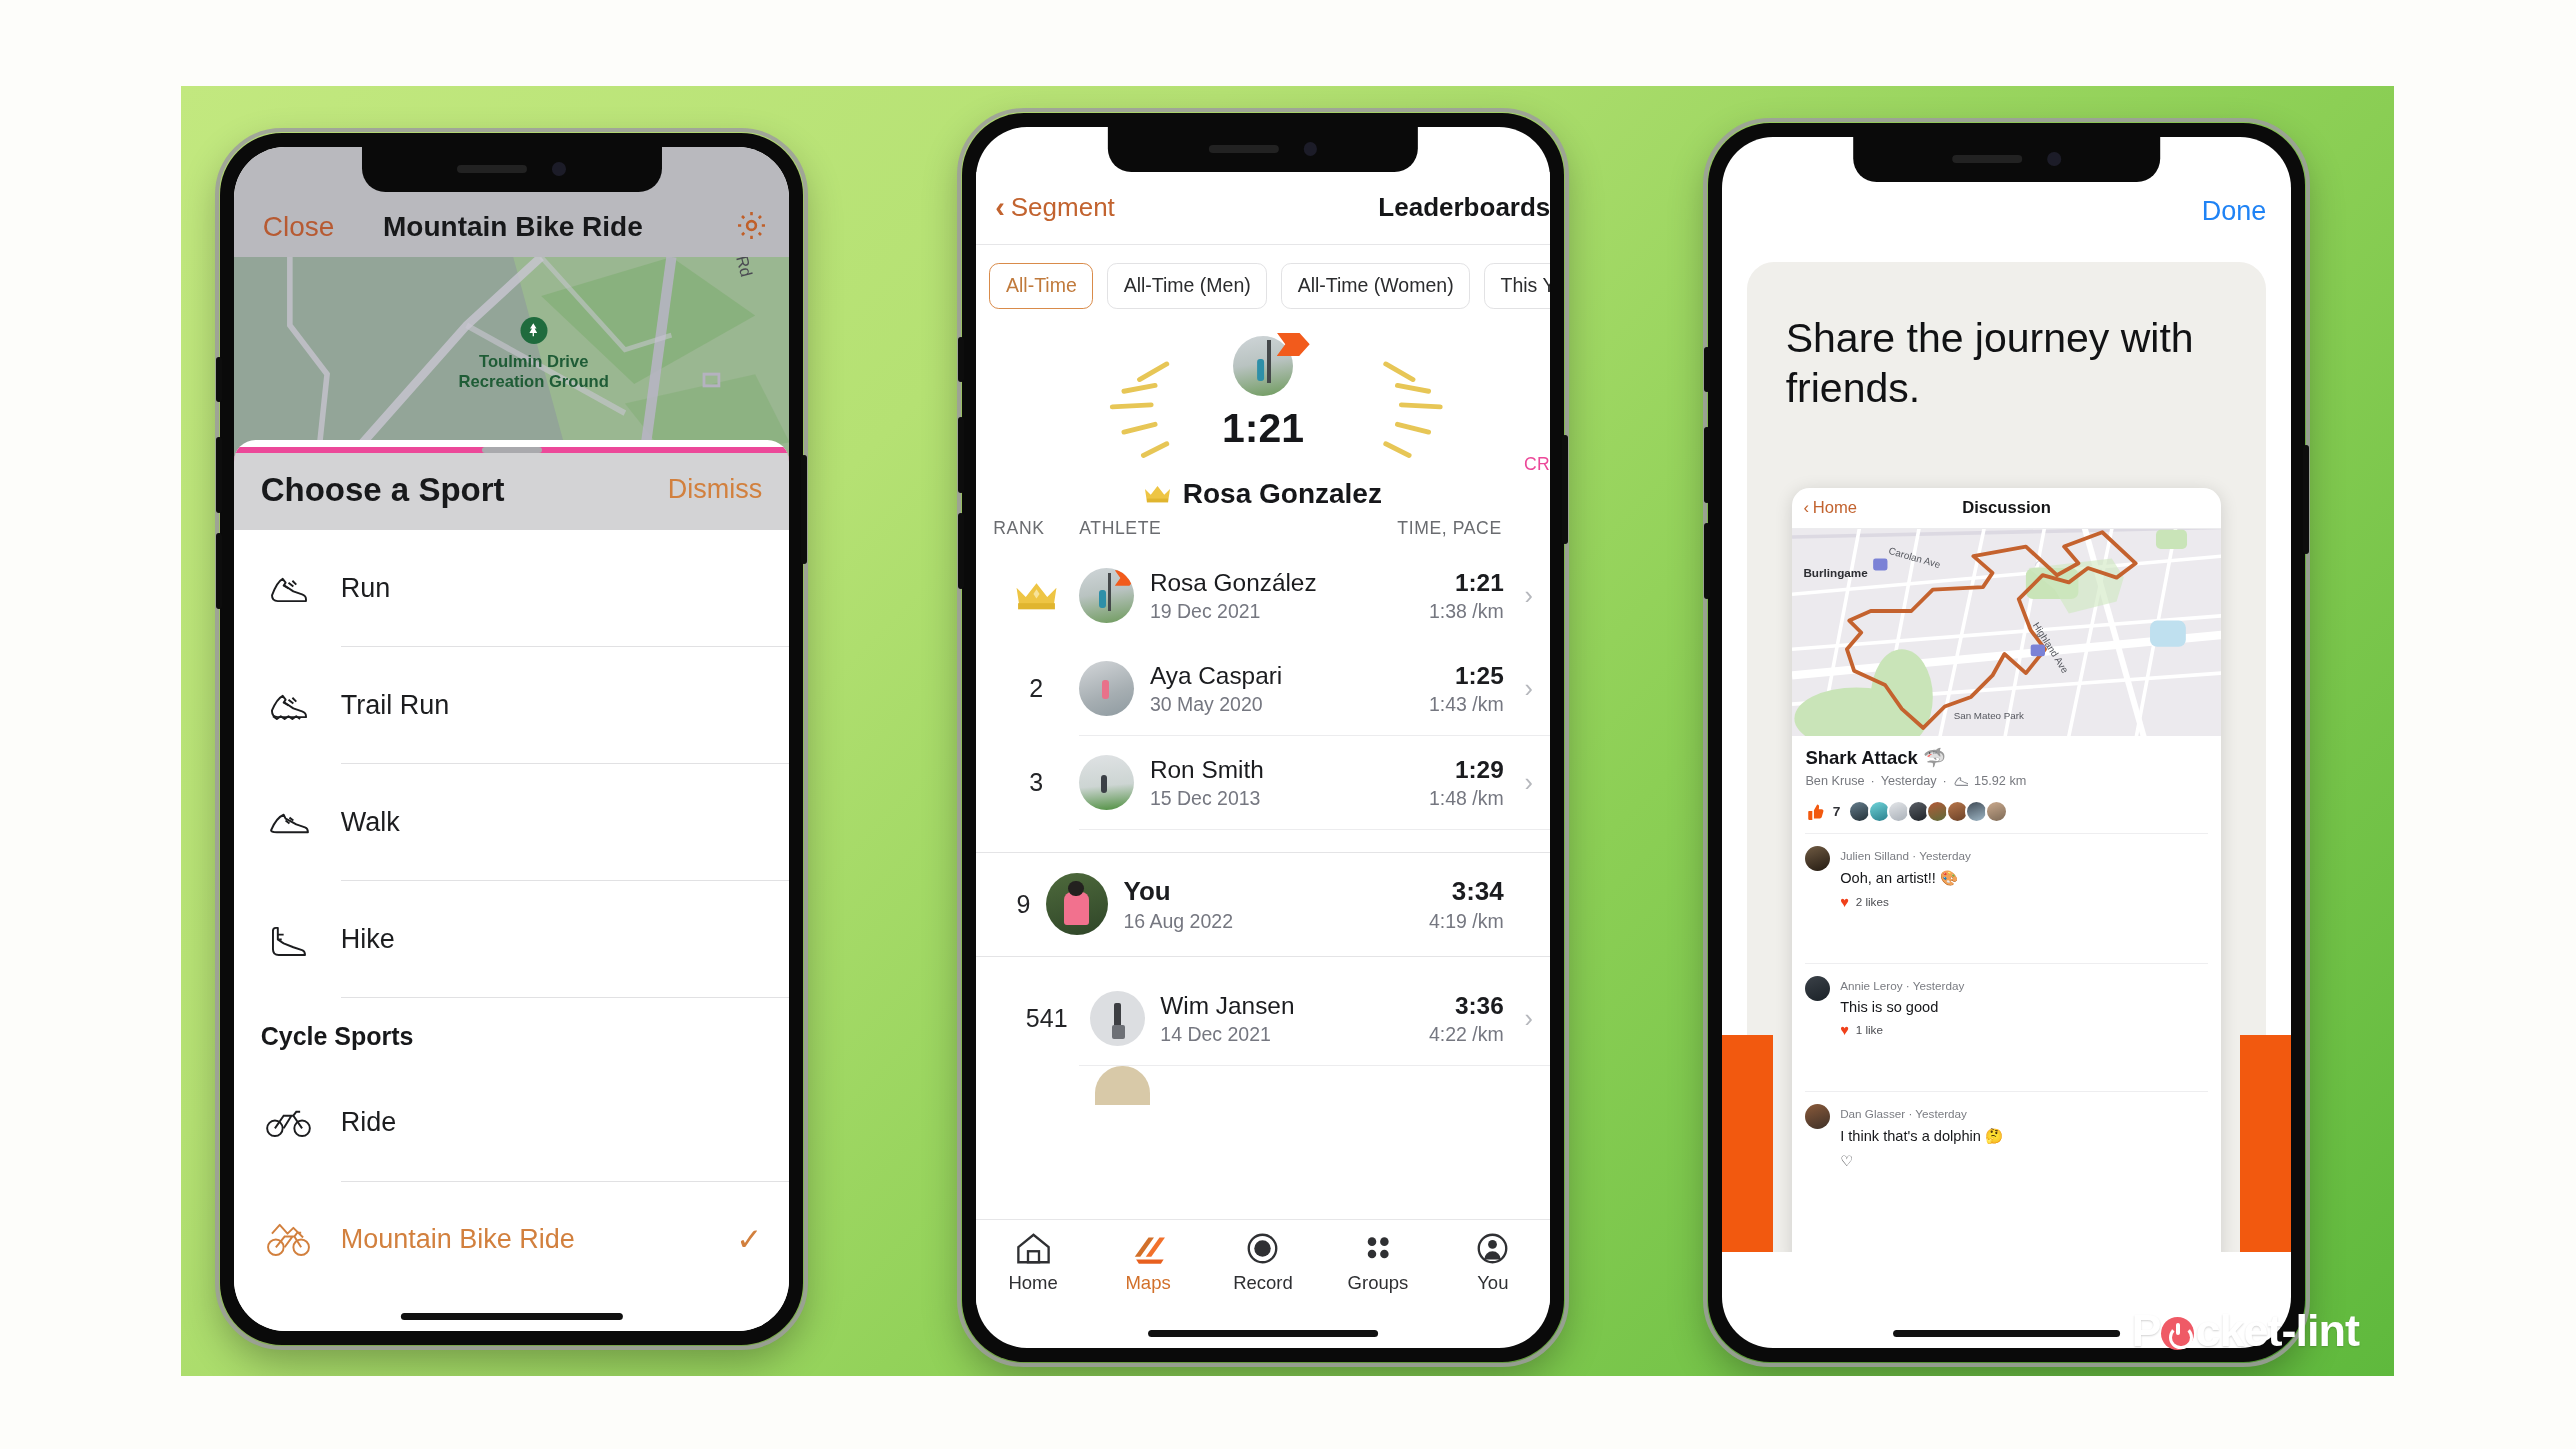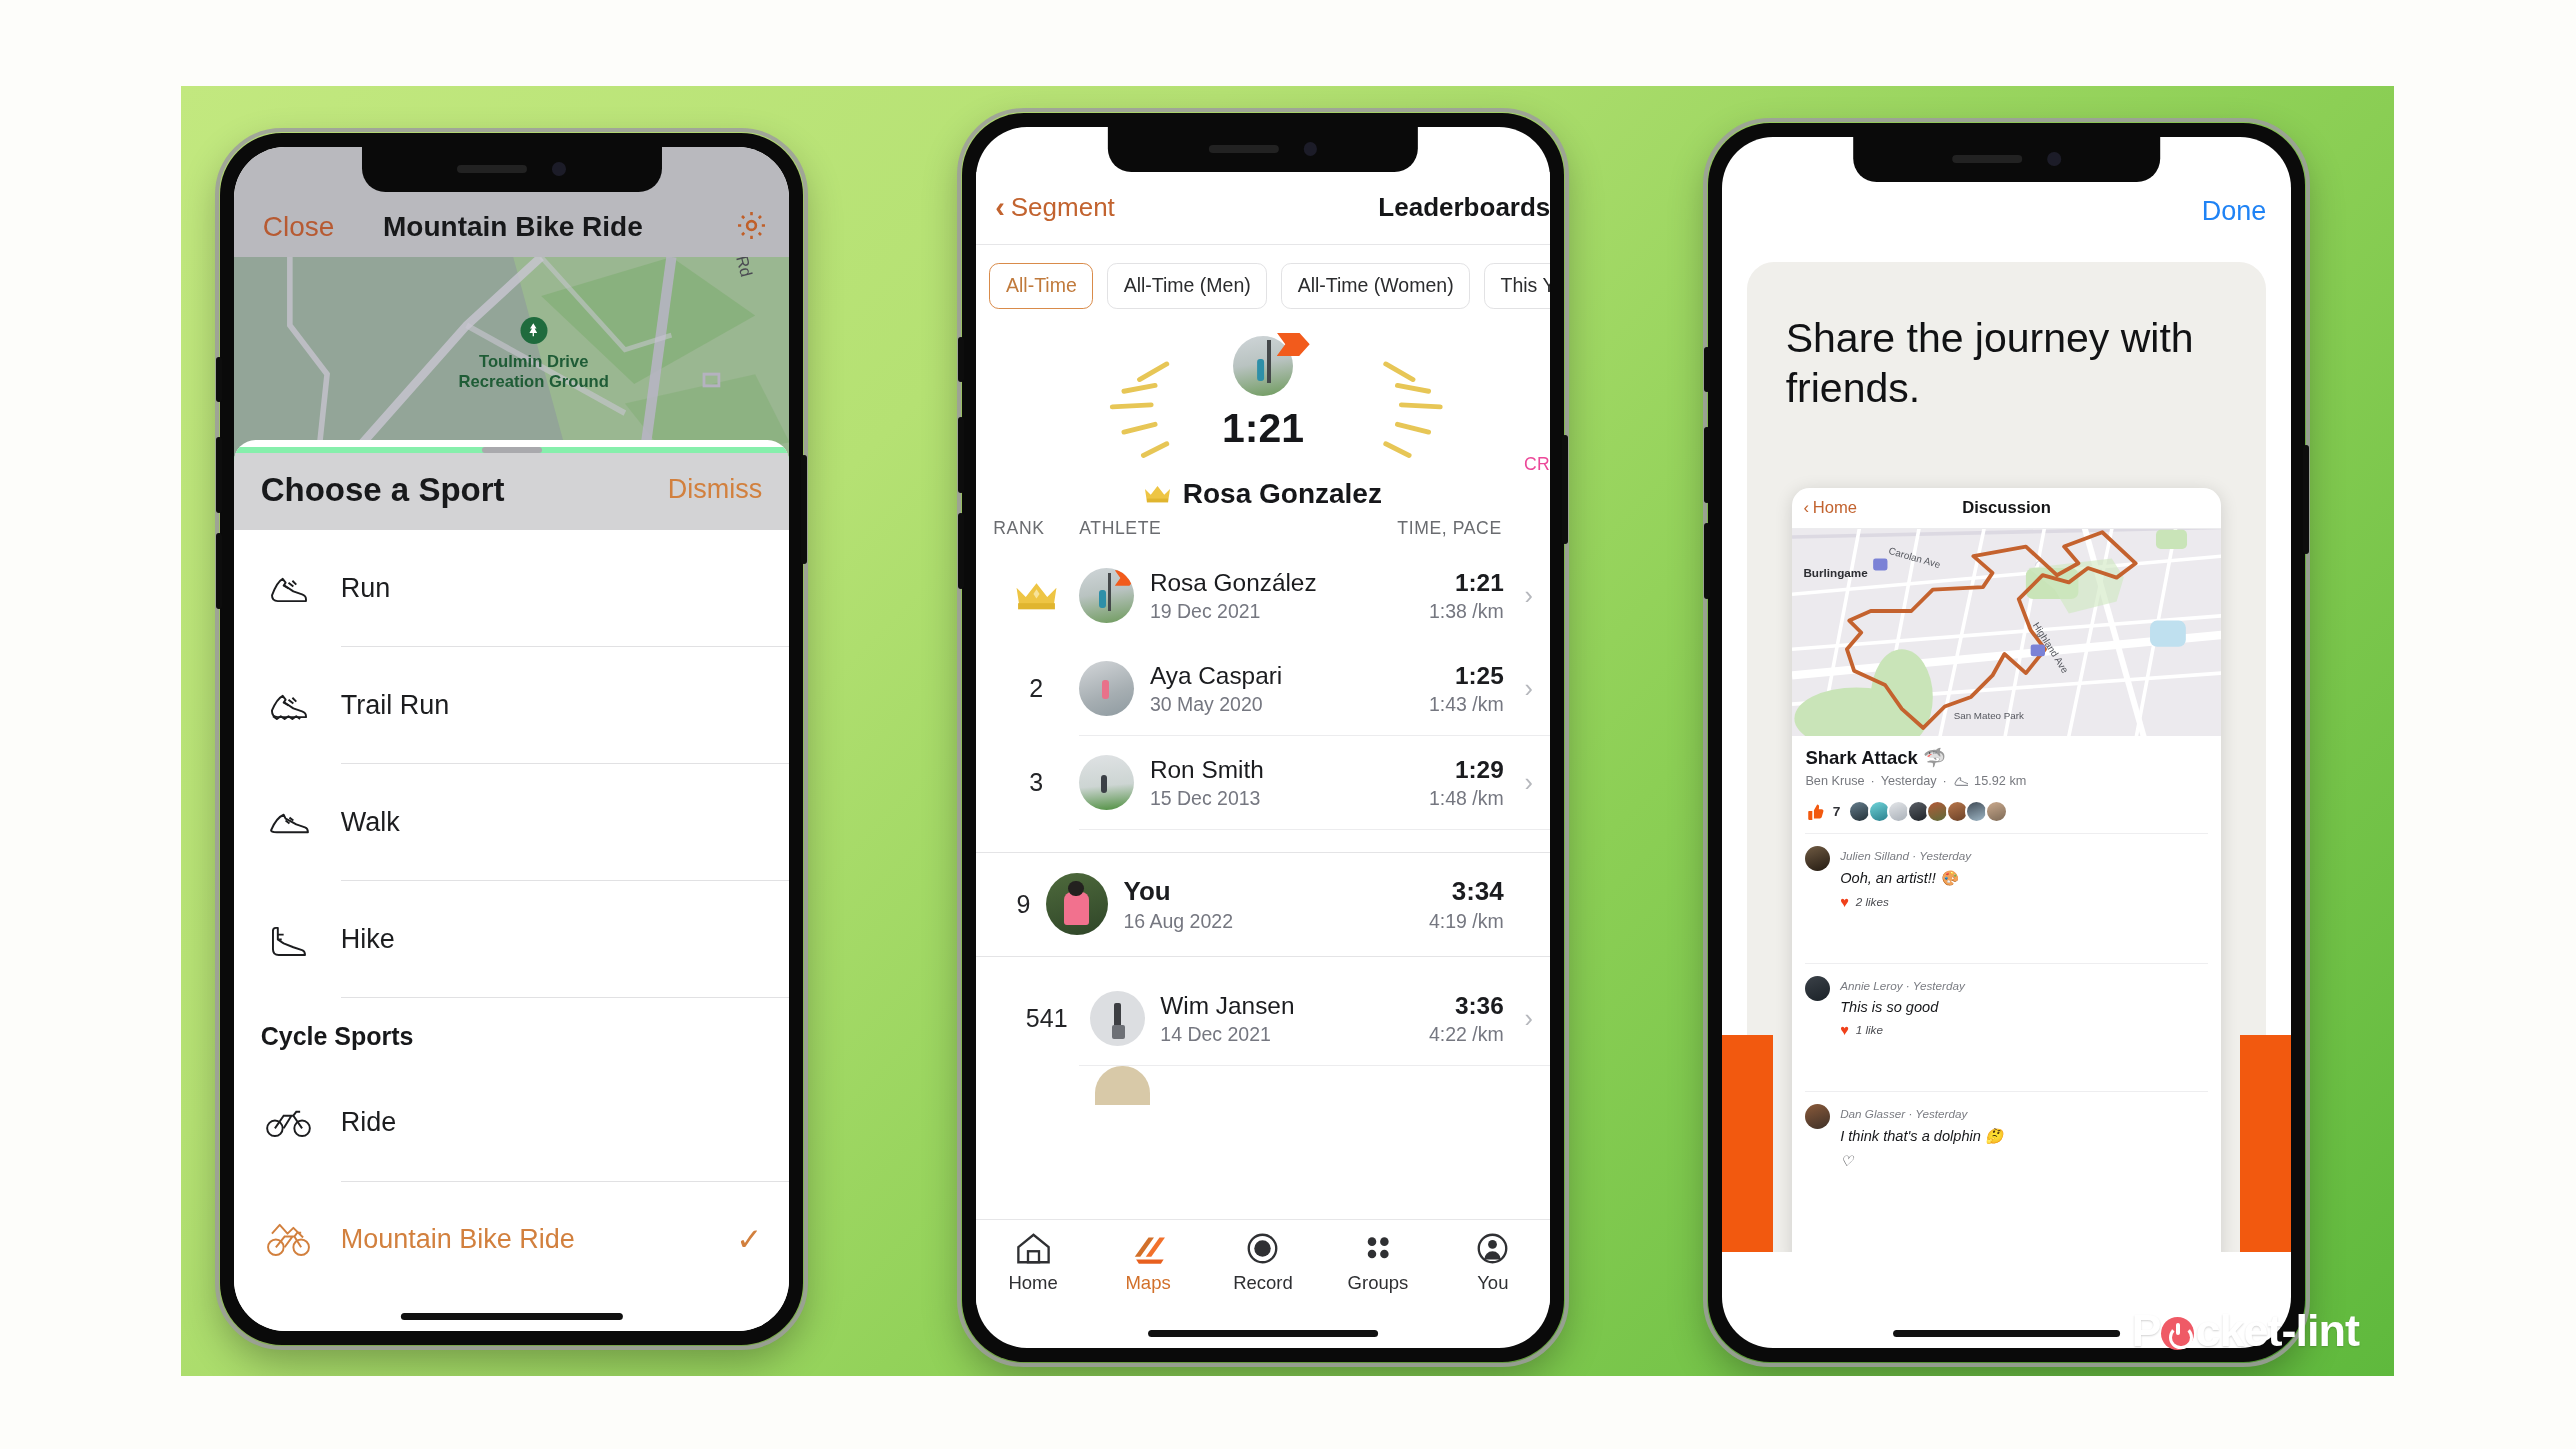--- a/index.html
+++ b/index.html
@@ -233,21 +233,21 @@
   #p3 .inbody { padding: 11.7px 13.7px 0 13.7px; }
   #p3 .acttitle { font-size: 18.5px; font-weight:bold; color:#15161a; display:flex; align-items:center; gap: 5.9px;}
   #p3 .actmeta { font-size: 12.7px; color:#77797f; margin-top: 4.9px; display:flex; align-items:center; gap:5.9px;}
   #p3 .kudos { display:flex; align-items:center; gap: 7.8px; margin-top: 11.7px;}
   #p3 .kudos .cnt { font-size: 13.7px; color:#303136; font-weight:600;}
   #p3 .faces { display:flex; margin-left: 3.9px;}
   #p3 .faces .f { width: 23.4px; height: 23.4px; border-radius:50%; border: 2px solid #fff; margin-left: -3.9px; }
   #p3 .cmt { display:flex; gap: 9.8px; padding: 11.7px 0 9.8px; border-top: 1px solid #eeeef0; margin-top: 44px;}
   #p3 .cmt:first-of-type { border-top: none; }
   #p3 .cmt .cav { width: 25px; height: 25px; border-radius: 50%; flex: none; }
-  #p3 .cmt .cb { flex:1;font-style:italic; }
+  #p3 .cmt .cb { flex:1; }
   #p3 .cmt .ch { font-size: 11.7px; color:#7a7c82; }
   #p3 .cmt .ct { font-size: 14.6px; color:#16171a; margin-top: 4.9px;}
   #p3 .cmt .cl { font-size: 11.7px; color:#4c4d52; margin-top: 6.8px; display:flex; align-items:center; gap:6.8px;}
   .heartf { color:#f0401a; font-size: 14.6px; }
   .hearto { color:#3a3b3f; font-size: 14.6px; }
   #p3 .orangeL, #p3 .orangeR {
     position:absolute; bottom: 96px; width: 51px; height: 217px; background:#f2590f; z-index: 5;
   }
   #p3 .orangeL { left: 0; }
   #p3 .orangeR { right: 0; }
@@ -300,21 +300,21 @@
         <div style="width:59px"></div>
       </div>
       <div class="gear">
         <svg width="33" height="33" viewBox="0 0 24 24" fill="none" stroke="#c05f29" stroke-width="1.9">
           <circle cx="12" cy="12" r="3.2"></circle>
           <path d="M12 2.2v2.3M12 19.5v2.3M2.2 12h2.3M19.5 12h2.3M5.1 5.1l1.6 1.6M17.3 17.3l1.6 1.6M18.9 5.1l-1.6 1.6M6.7 17.3l-1.6 1.6"></path>
         </svg>
       </div>
 
       <div class="sheet">
-        <div style="background:#86efac;">
+        <div style="background:#ec4899;">
           <div class="grabber"></div>
           <div class="sheethead">
             <h2>Choose a Sport</h2>
             <div class="dismiss">Dismiss</div>
           </div>
         </div>
 
 
         <div class="srow">
           <span class="sicon">

